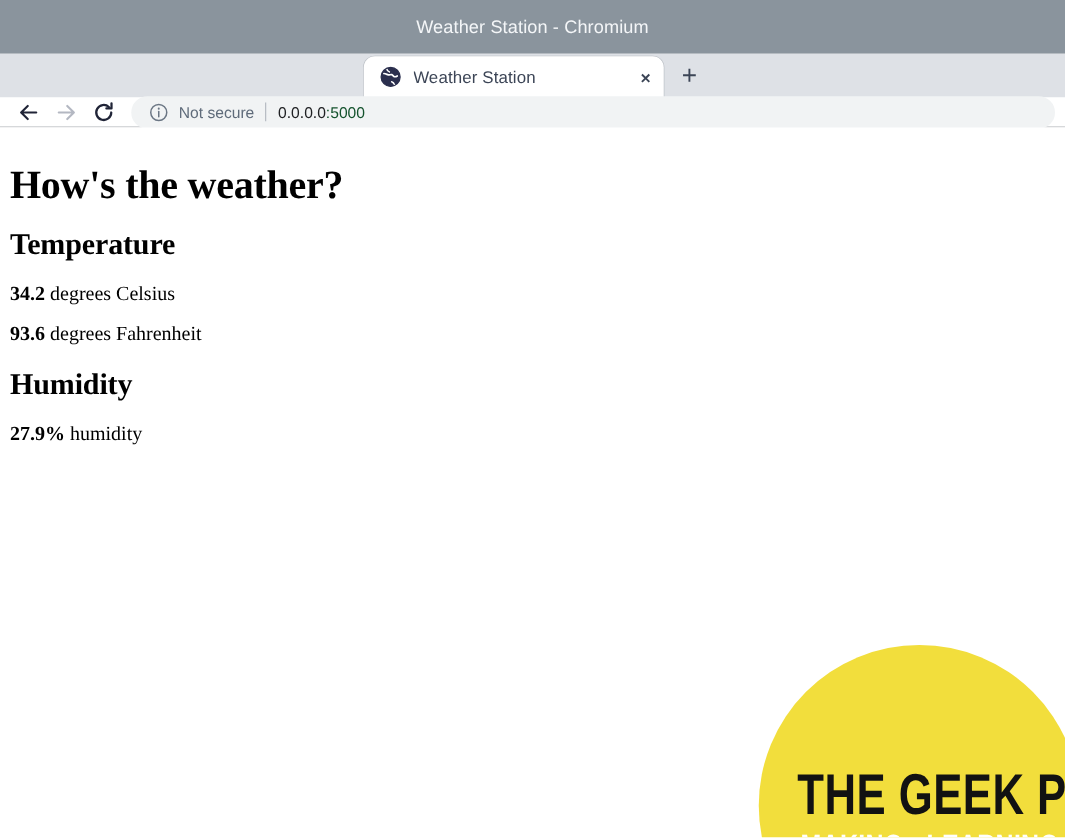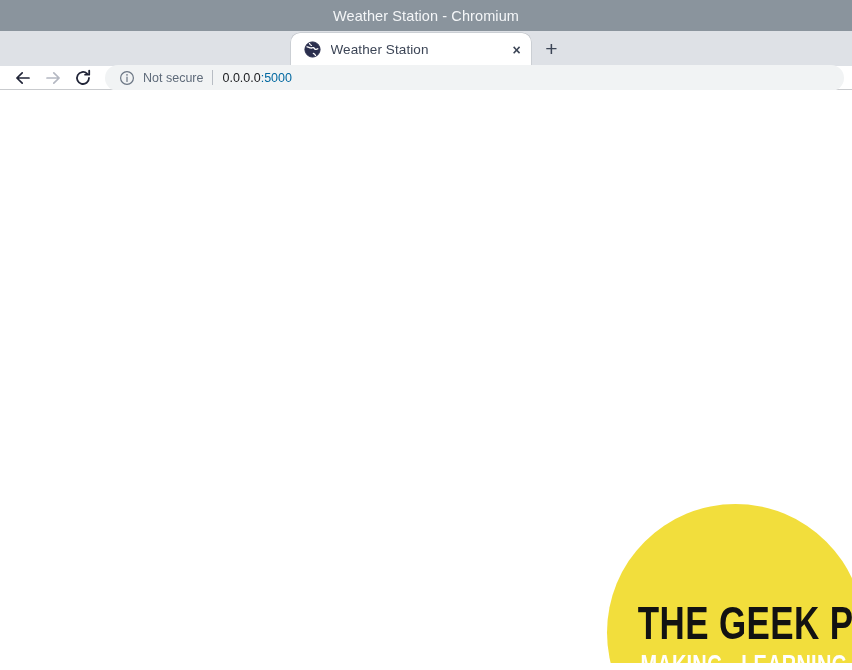--- a/index.html
+++ b/index.html
@@ -21,21 +21,21 @@
     position: relative;
     width: 852px;
     height: 670px;
     overflow: hidden;
     background: #ffffff;
   }
 
   
   .title-bar {
     position: relative;
-    height: 31px;
+    height: 43px;
     background: #8a949d;
     display: flex;
     align-items: center;
     justify-content: center;
   }
   .title-bar-text {
     font-family: "Liberation Sans", "DejaVu Sans", sans-serif;
     font-size: 14.5px;
     color: #f4f6f8;
     letter-spacing: 0.1px;
@@ -174,21 +174,21 @@
   }
 
   .omnibox-url {
     font-family: "Liberation Sans", "DejaVu Sans", sans-serif;
     font-size: 12.5px;
     color: #202124;
     white-space: nowrap;
     overflow: hidden;
     text-overflow: ellipsis;
   }
-  .omnibox-url .url-port { color: #0369a1; }
+  .omnibox-url .url-port { color: #14532d; }
 
   
   .page-viewport {
     position: relative;
     width: 852px;
     height: 573px;
     background: #ffffff;
     overflow: hidden;
   }
 
@@ -337,20 +337,34 @@
         </svg>
       </span>
       <span class="omnibox-security-text">Not secure</span>
       <span class="omnibox-divider"></span>
       <span class="omnibox-url"><span>0.0.0.0</span><span class="url-port">:5000</span></span>
     </div>
   </div>
 
   <div class="page-viewport">
 
+    <div class="page-content">
+
+      <h1 class="page-h1">How's the weather?</h1>
+
+      <h2 class="page-h2">Temperature</h2>
+
+      <p class="page-p"><b>34.2</b><span> degrees Celsius</span></p>
+
+      <p class="page-p"><b>93.6</b><span> degrees Fahrenheit</span></p>
+
+      <h2 class="page-h2">Humidity</h2>
+
+      <p class="page-p"><b>27.9%</b><span> humidity</span></p>
+    </div>
 
     <div class="logo-wrap">
       <div class="logo-circle"></div>
       <div class="logo-title">THE GEEK PUB</div>
       <div class="logo-subtitle">MAKING - LEARNING</div>
     </div>
 
   </div>
 </div>
 

